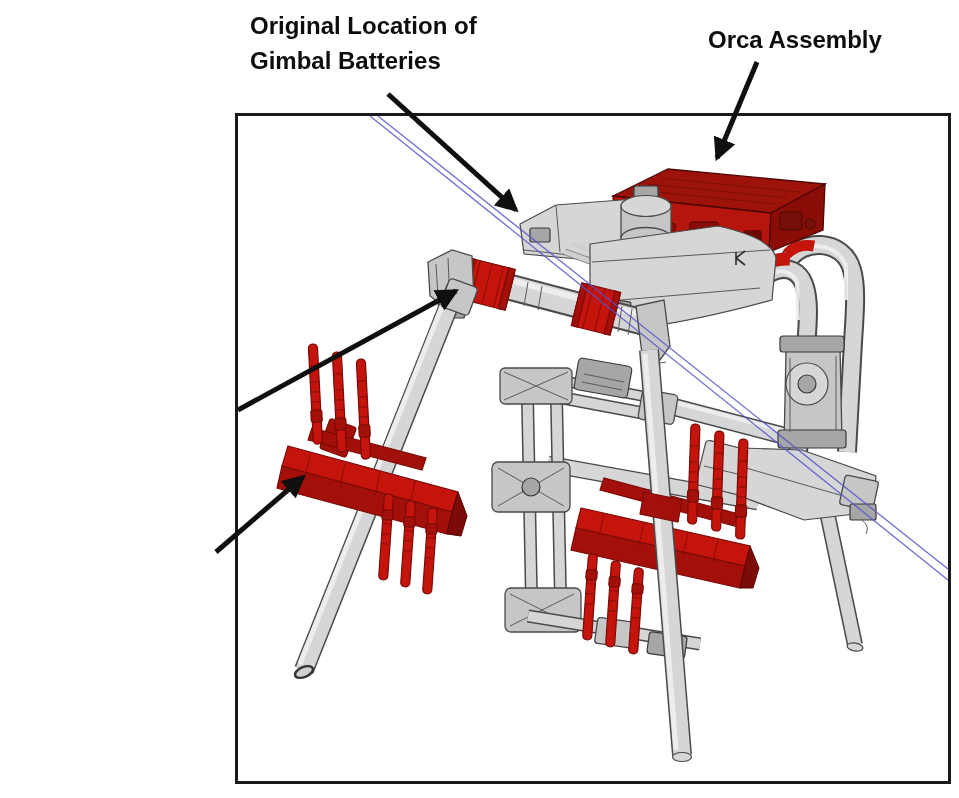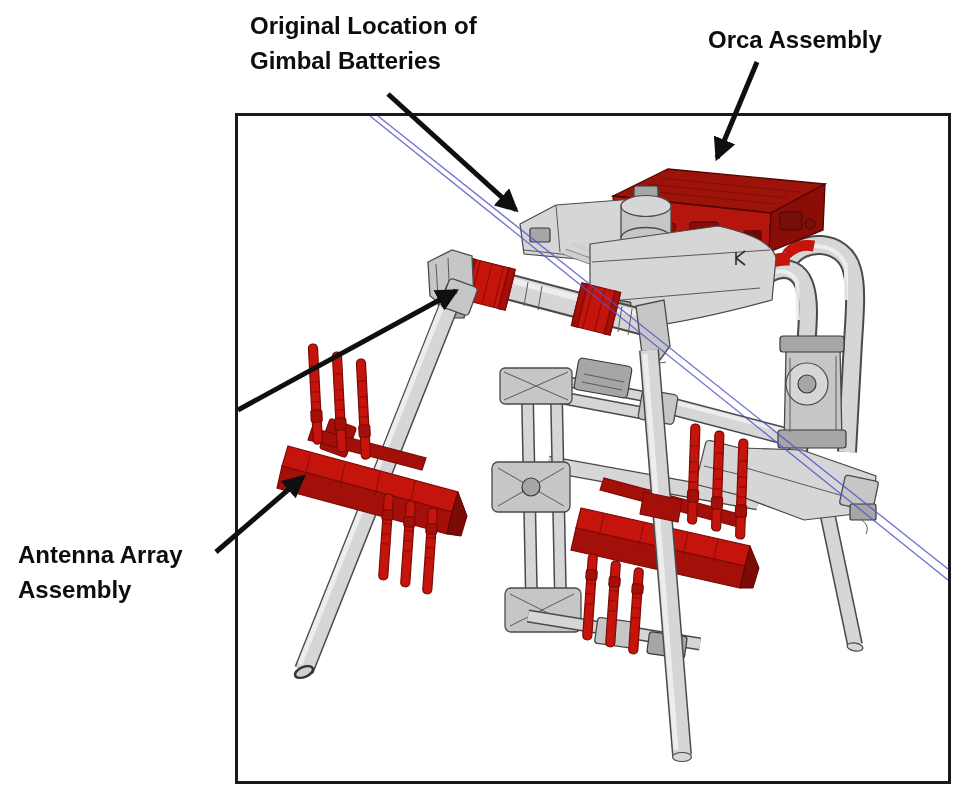--- a/index.html
+++ b/index.html
@@ -289,18 +289,14 @@
   </g>
 </svg>
 
 <div class="callout" style="left:708px;top:22px;">
   <span>Orca Assembly</span>
 </div>
 <div class="callout" style="left:250px;top:8px;">
   <span>Original Location of</span>
   <span>Gimbal Batteries</span>
 </div>
-<div class="callout" style="left:18px;top:537px;">
-  <span>Antenna Array</span>
-  <span>Assembly</span>
+
 </div>
 
-</div>
-
 </body></html>

